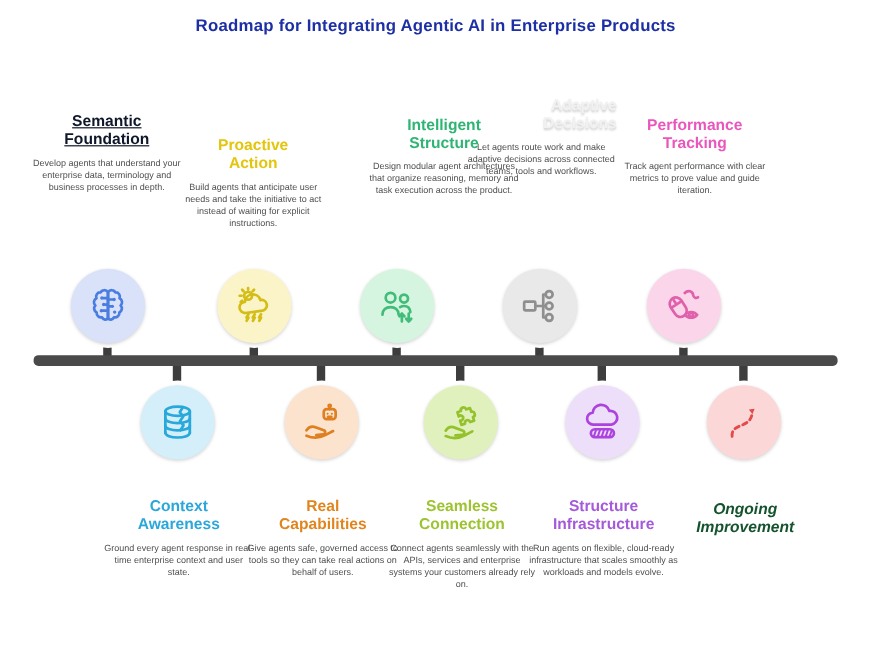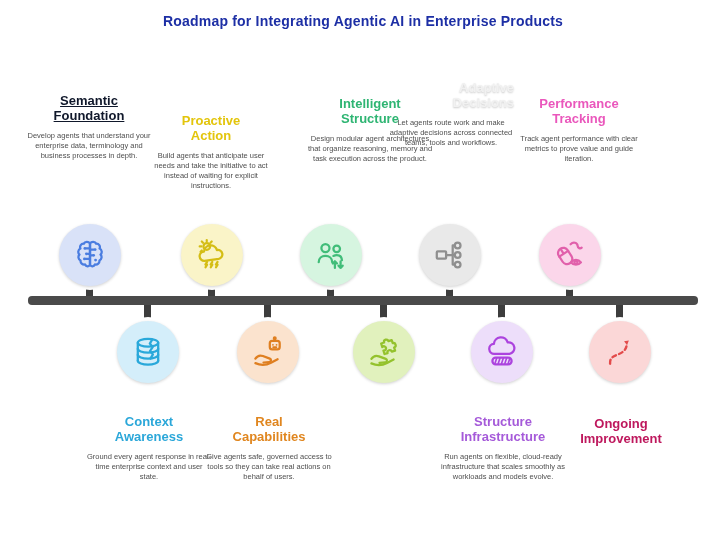--- a/index.html
+++ b/index.html
@@ -192,23 +192,28 @@
   <div class="col" style="left:86px;top:414px;">
     <div class="heading" style="color: rgb(43, 167, 217);">Context
 Awareness</div>
     <div class="desc">Ground every agent response in real-time enterprise context and user state.</div>
   </div>
   <div class="col" style="left:206px;top:414px;">
     <div class="heading" style="color: rgb(224, 134, 31);">Real
 Capabilities</div>
     <div class="desc">Give agents safe, governed access to tools so they can take real actions on behalf of users.</div>
   </div>
+  <div class="col" style="left:322px;top:414px;">
+    <div class="heading" style="color: rgb(157, 195, 49);">Seamless
+Connection</div>
+    <div class="desc">Connect agents seamlessly with the APIs, services and enterprise systems your customers already rely on.</div>
+  </div>
   <div class="col" style="left:440px;top:414px;">
     <div class="heading" style="color: rgb(165, 90, 217);">Structure
 Infrastructure</div>
     <div class="desc">Run agents on flexible, cloud-ready infrastructure that scales smoothly as workloads and models evolve.</div>
   </div>
   <div class="col" style="left:558px;top:416px;">
-    <div class="heading" style="color: #be185d;">Ongoing
+    <div class="heading" style="color: #14532d; font-style: italic;">Ongoing
 Improvement</div>
   </div>
 
 </div>
 
 </body></html>

